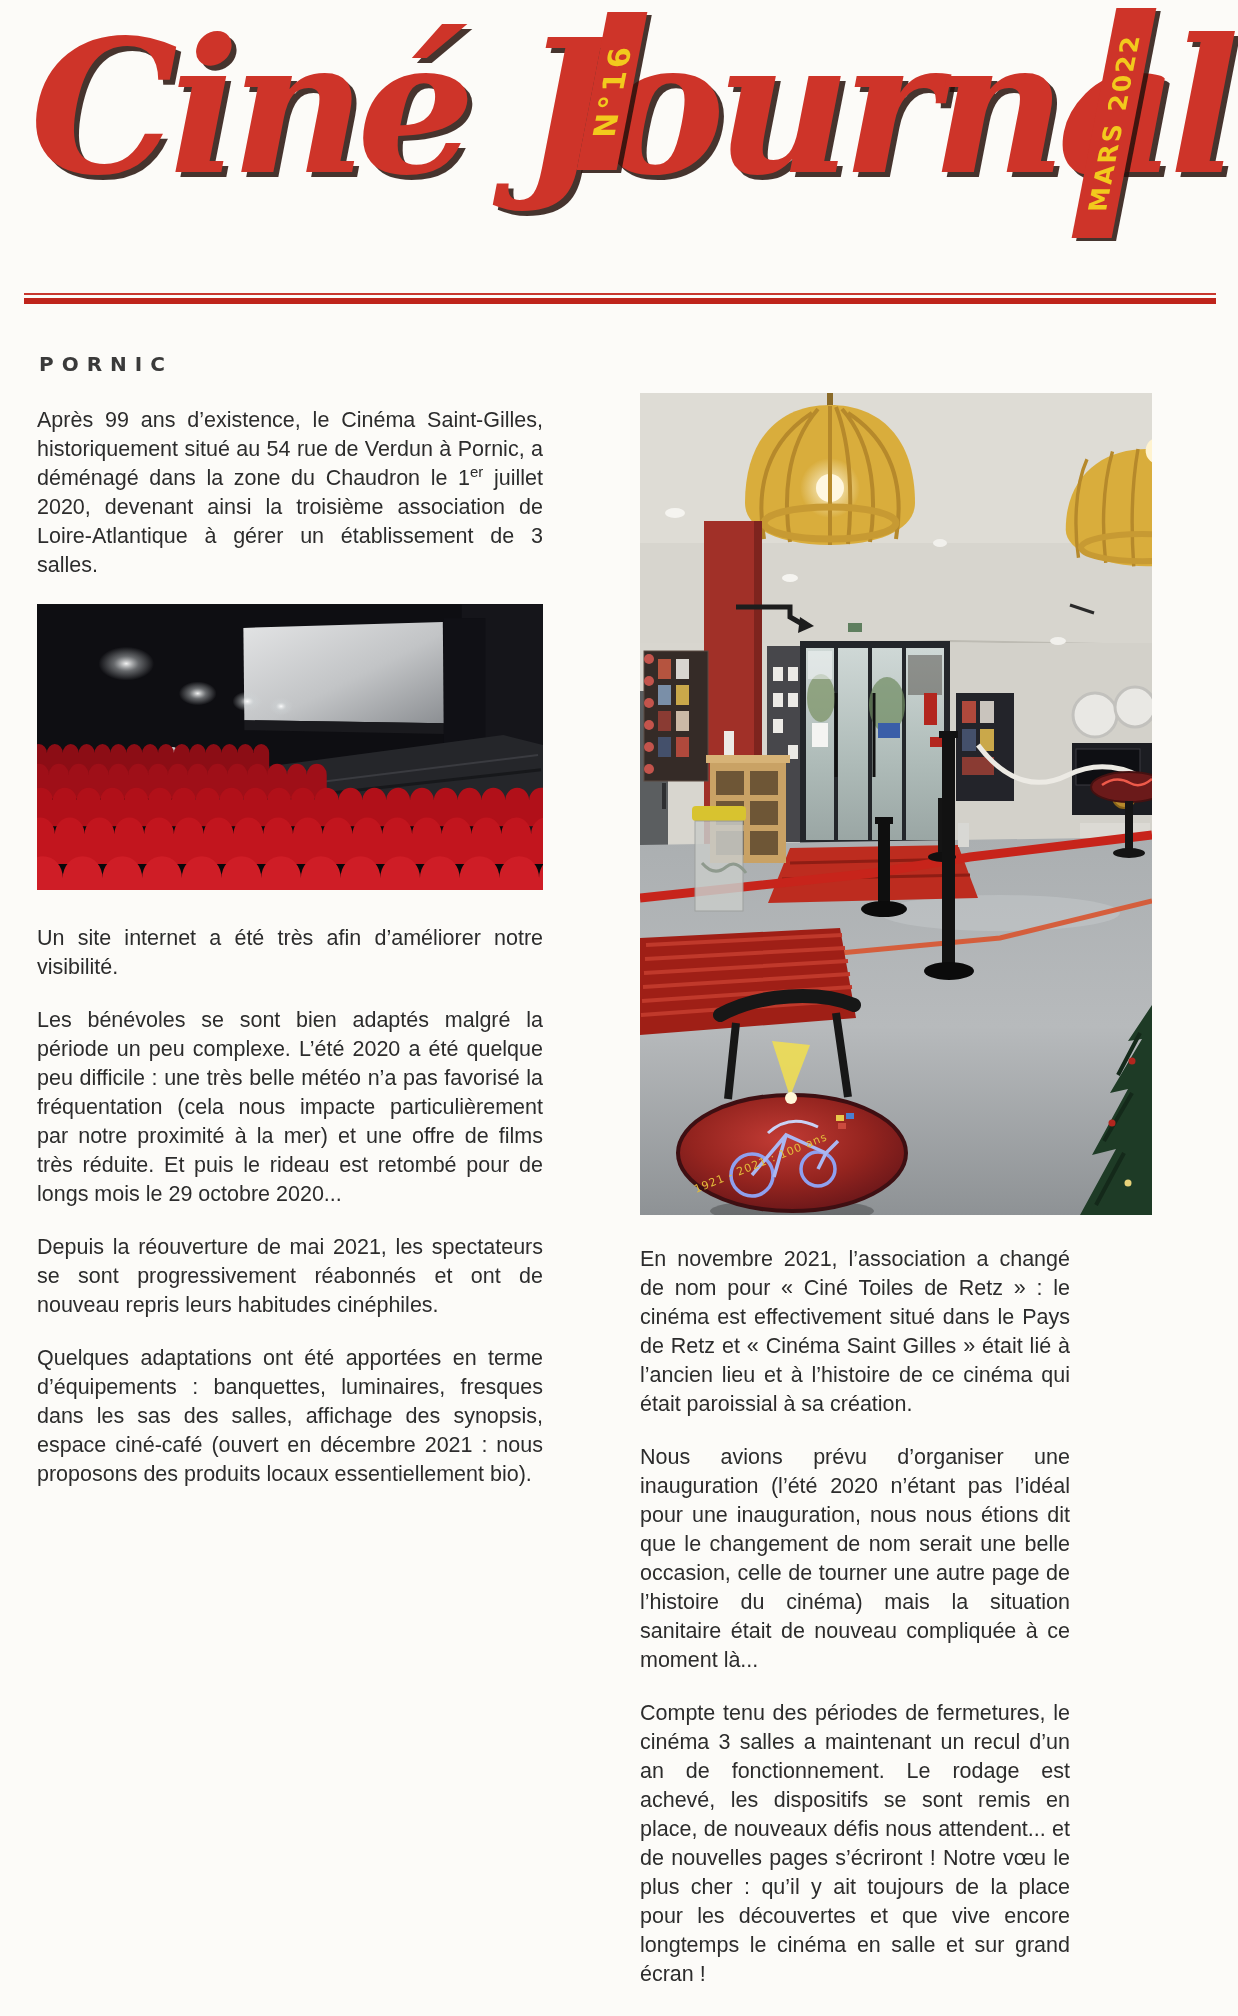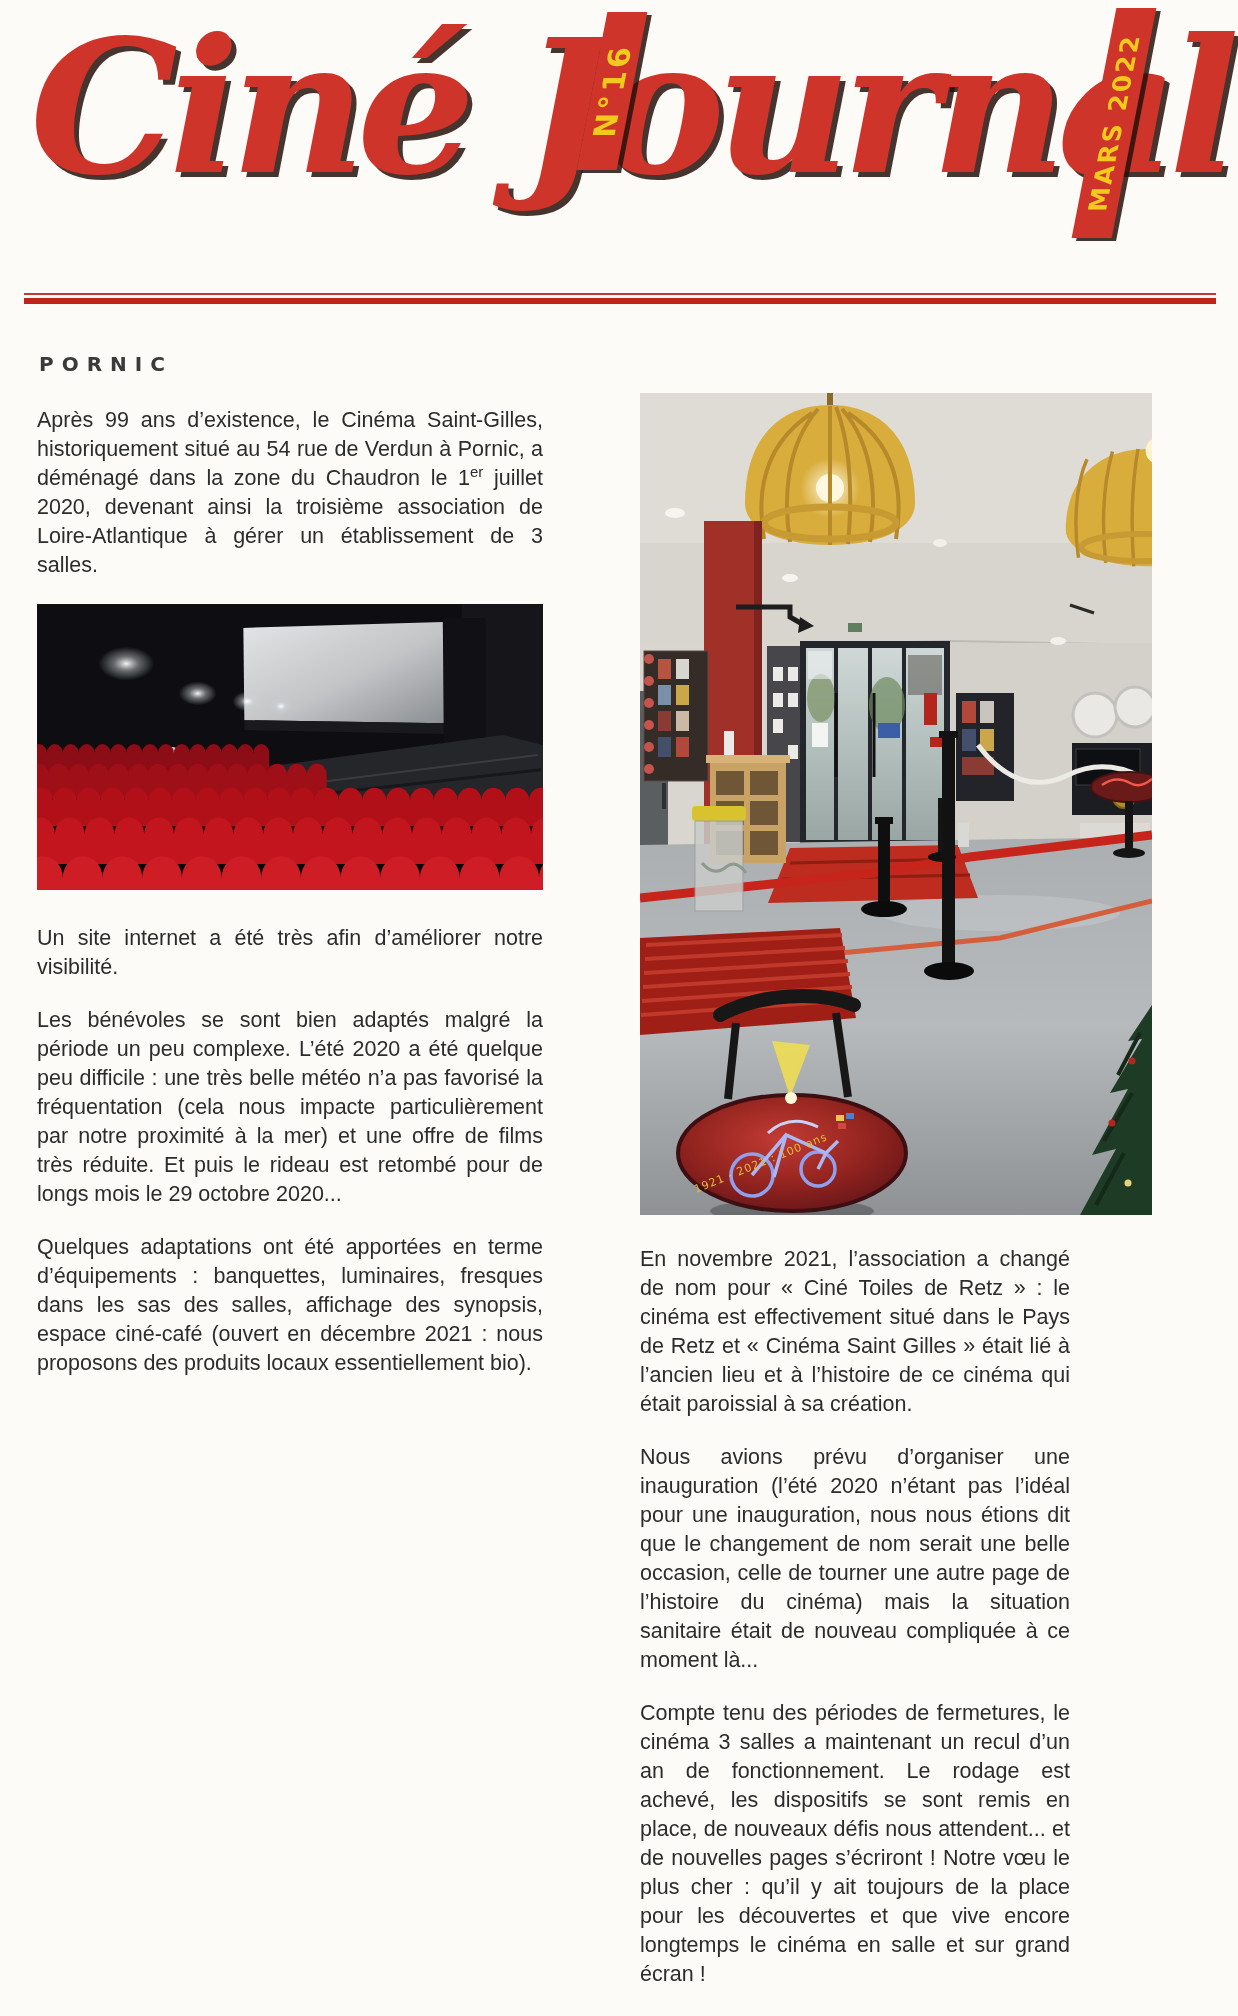--- a/index.html
+++ b/index.html
@@ -112,20 +112,21 @@
             </g>
           <g transform="translate(-14,276)">
               <path fill="#cf1d26" d="M0,0 a20,22 0 0 1 40,0 a20,22 0 0 1 40,0 a20,22 0 0 1 40,0 a20,22 0 0 1 40,0 a20,22 0 0 1 40,0 a20,22 0 0 1 40,0 a20,22 0 0 1 40,0 a20,22 0 0 1 40,0 a20,22 0 0 1 40,0 a20,22 0 0 1 40,0 a20,22 0 0 1 40,0 a20,22 0 0 1 40,0 a20,22 0 0 1 40,0 a20,22 0 0 1 40,0 v60 h-560 z"></path>
             </g>
         </g>
       </svg>
     </figure>
 
     <p class="body-text">Un site internet a été très afin d’améliorer notre visibilité.</p>
     <p class="body-text">Les bénévoles se sont bien adaptés malgré la période un peu complexe. L’été 2020 a été quelque peu difficile : une très belle météo n’a pas favorisé la fréquentation (cela nous impacte particulièrement par notre proximité à la mer) et une offre de films très réduite. Et puis le rideau est retombé pour de longs mois le 29 octobre 2020...</p>
+    <p class="body-text">Depuis la réouverture de mai 2021, les spectateurs se sont progressivement réabonnés et ont de nouveau repris leurs habitudes cinéphiles.</p>
     <p class="body-text">Quelques adaptations ont été apportées en terme d’équipements : banquettes, luminaires, fresques dans les sas des salles, affichage des synopsis, espace ciné-café (ouvert en décembre 2021 : nous proposons des produits locaux essentiellement bio).</p>
   </section>
 
   <section class="col-right">
 
     <figure class="fig-lobby">
       <svg viewBox="0 0 512 822" width="512" height="822" role="img">
         <defs>
           <linearGradient id="floorG" x1="0" y1="0" x2="0" y2="1">
             <stop offset="0" stop-color="#abafb1"></stop>

